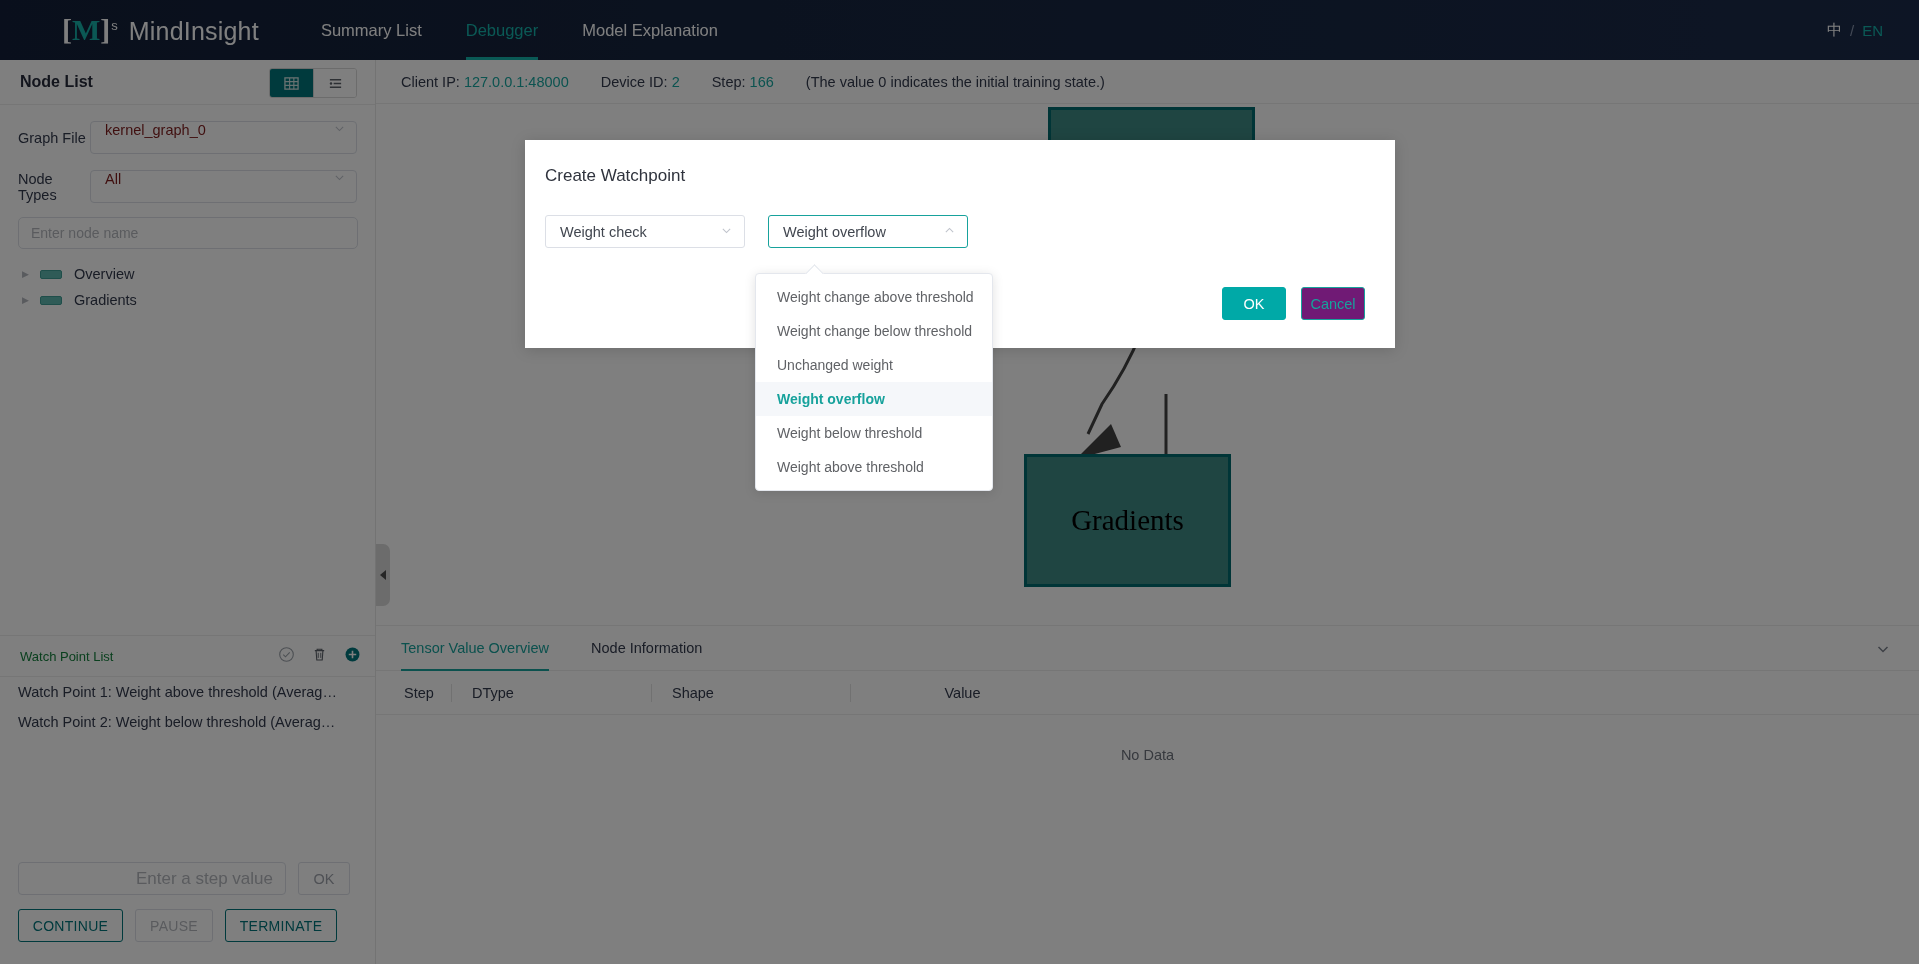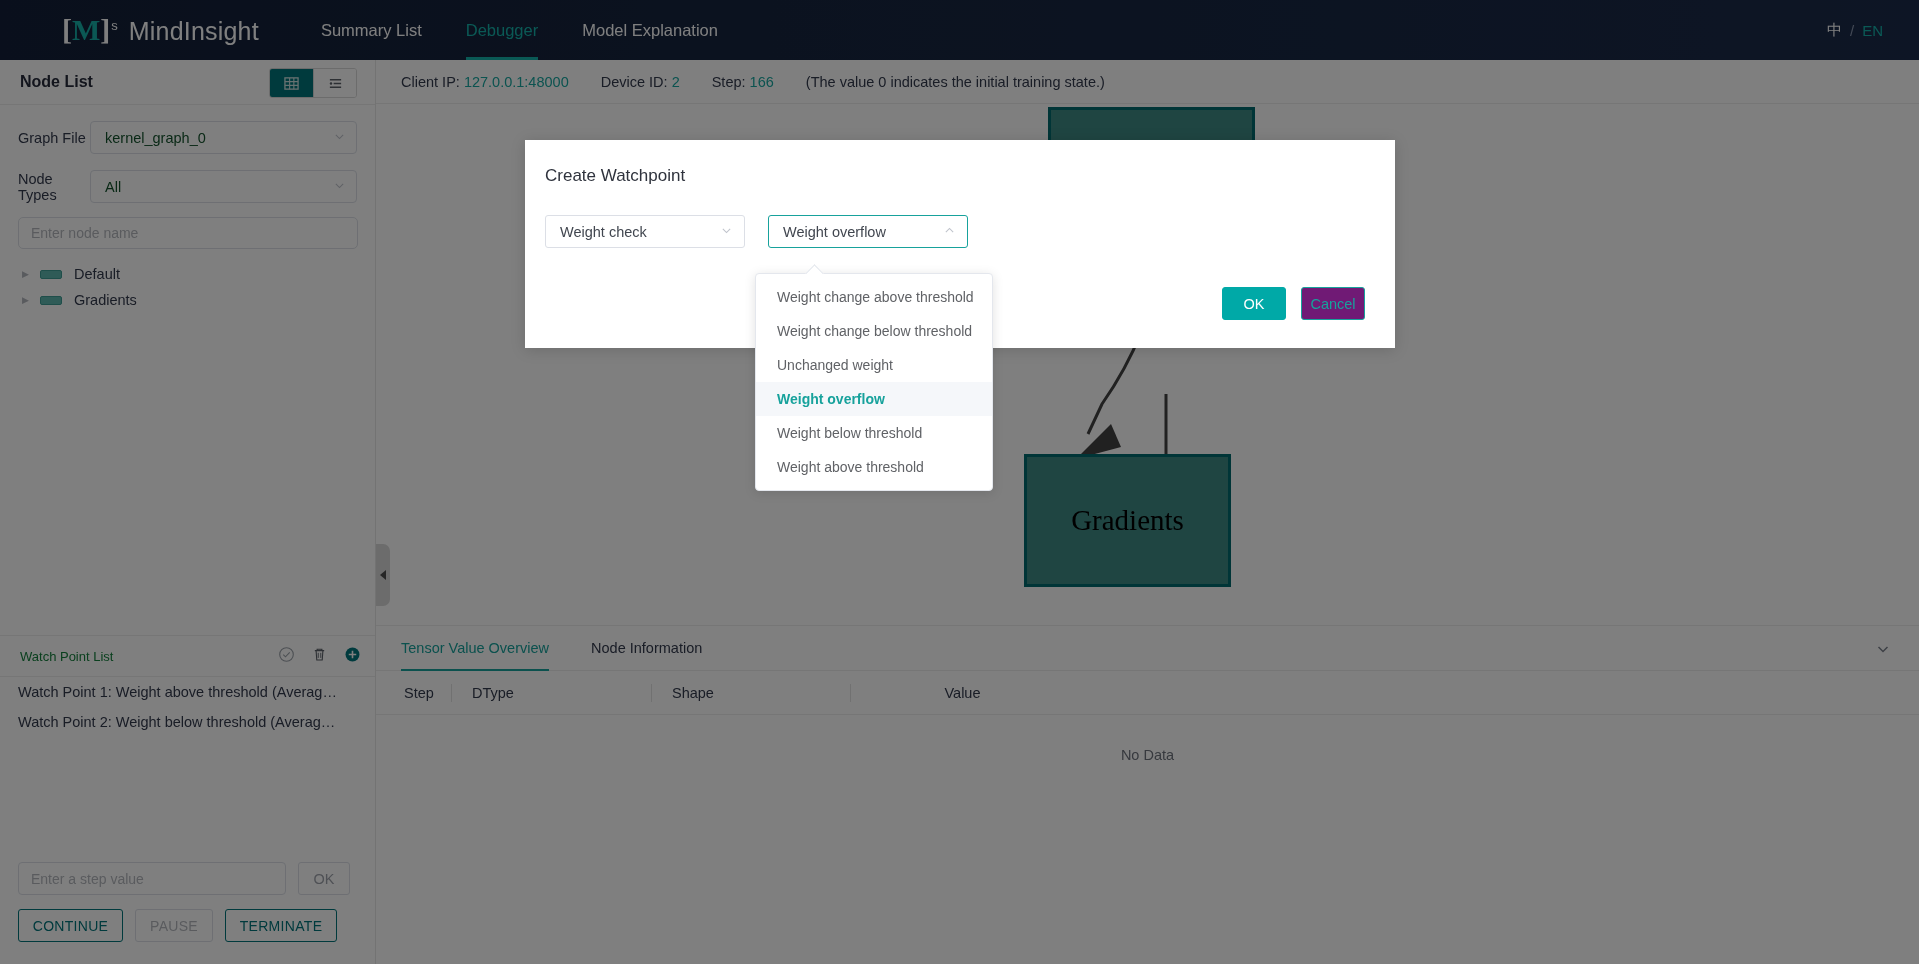--- a/index.html
+++ b/index.html
@@ -65,22 +65,22 @@
     width: 43px; height: 28px; display: flex; align-items: center; justify-content: center;
     background: #fff; cursor: pointer;
   }
   .vt-btn.active { background: #00747a; }
   .vt-btn + .vt-btn { border-left: 1px solid #d9d9d9; }
 
   .field-row { display: flex; align-items: center; padding: 0 18px; margin-top: 16px; }
   .field-label { width: 72px; font-size: 14.5px; color: #333a4d; flex: none; }
   .select-box {
     flex: 1; height: 33px; border: 1px solid #dcdfe6; border-radius: 4px;
-    display: flex; align-items: center; padding: 0 10px 0 14px;
-    font-size: 14.5px; color: #14532d; background: #fff; cursor: pointer;
+    display: flex; align-items: flex-start; padding: 0 10px 0 14px;
+    font-size: 14.5px; color: #7f1d1d; background: #fff; cursor: pointer;
     position: relative;
   }
   .select-box .caret { margin-left: auto; color: #c0c4cc; font-size: 12px; }
   .nodesearch {
     margin: 14px 18px 0 18px; height: 32px; width: 340px;
     border: 1px solid #dcdfe6; border-radius: 5px; padding: 0 12px;
     font-size: 14px; color: #41464f; outline: none; background:#fff;
   }
   .nodesearch::placeholder { color: #b4b7bd; }
 
@@ -108,21 +108,21 @@
     height: 30px; display: flex; align-items: center; padding-left: 18px;
     font-size: 14.5px; color: #333a4d; cursor: pointer; white-space: nowrap;
     overflow: hidden;
   }
 
   
   .bottom-ctrl { position: absolute; left: 0; bottom: 0; width: 375px; padding: 0 18px 22px 18px; }
   .step-row { display: flex; align-items: center; gap: 12px; margin-bottom: 14px; }
   .step-input {
     width: 268px; height: 33px; border: 1px solid #dcdfe6; border-radius: 4px;
-    padding: 0 12px; font-size: 14px; color: #41464f; outline: none; background: #fff;
+    padding: 0 12px; font-size: 17px; color: #41464f; outline: none; background: #fff; text-align: right;
   }
   .step-input::placeholder { color: #b4b7bd; }
   .btn-ok-step {
     width: 52px; height: 33px; border: 1px solid #dcdfe6; border-radius: 3px;
     background: #fff; color: #9ea2ab; font-size: 14.5px; cursor: not-allowed;
     display: flex; align-items: center; justify-content: center;
   }
   .ctrl-row { display: flex; gap: 12px; }
   .ctrl-btn {
     height: 33px; border-radius: 3px; font-size: 14px; letter-spacing: .3px;
@@ -293,21 +293,21 @@
         </span>
       </div>
     </div>
 
     <input class="nodesearch" placeholder="Enter node name" style="">
 
     <div class="tree">
       <div class="tree-row">
         <span class="tw-arrow">▶</span>
         <span class="tw-chip"></span>
-        <span>Default</span>
+        <span>Overview</span>
       </div>
       <div class="tree-row">
         <span class="tw-arrow">▶</span>
         <span class="tw-chip"></span>
         <span>Gradients</span>
       </div>
     </div>
 
     <div class="wp-head">
       <span class="wp-title">Watch Point List</span>

